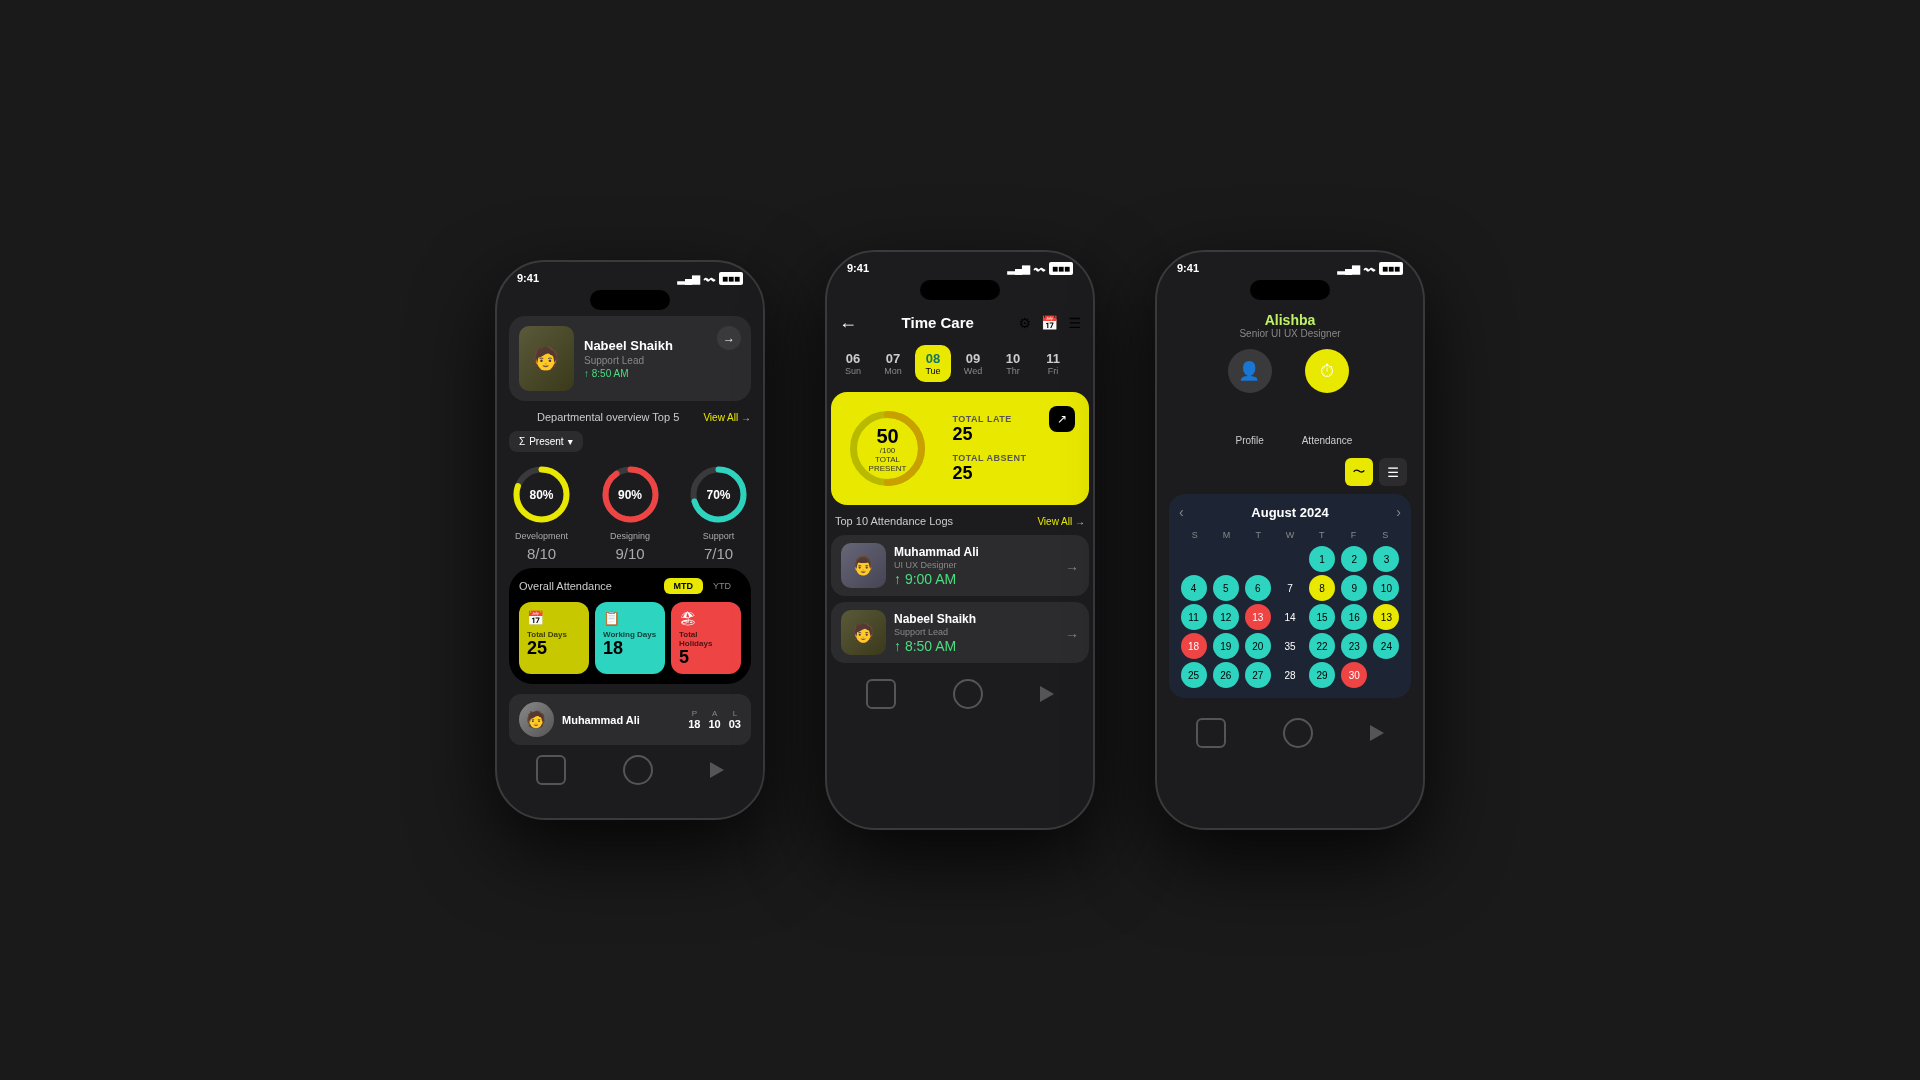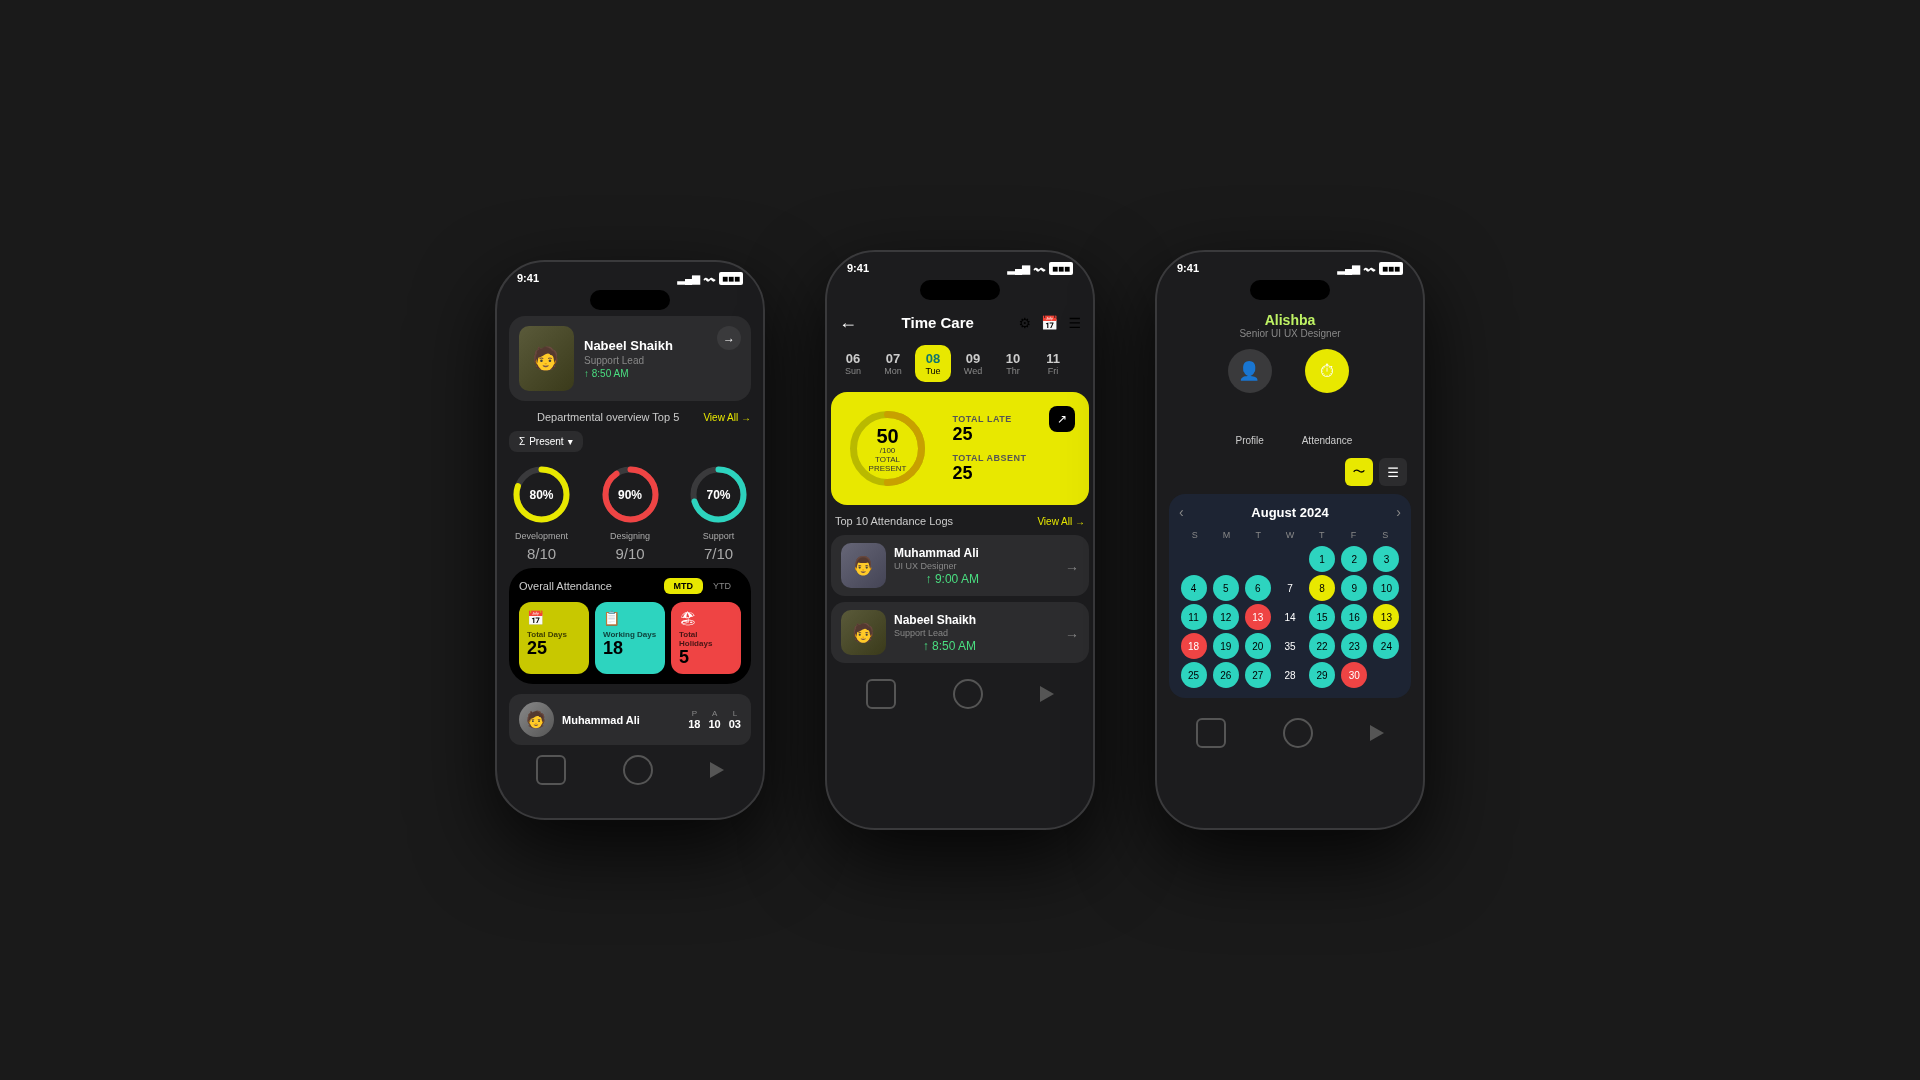--- a/index.html
+++ b/index.html
@@ -384,21 +384,21 @@
       width: 45px;
       height: 45px;
       border-radius: 10px;
       background: #555;
       overflow: hidden;
       flex-shrink: 0;
     }
 
     .log-name { font-size: 12px; font-weight: 700; color: #fff; }
     .log-role { font-size: 9px; color: #888; margin: 1px 0; }
-    .log-time { font-size: 12px; color: #4ade80; text-align: right; }
+    .log-time { font-size: 14px; color: #4ade80; }
     .log-time.green::before { content: "↑ "; }
 
     .log-arrow {
       margin-left: auto;
       font-size: 14px;
       color: #888;
     }
 
     
     .bottom-nav {

